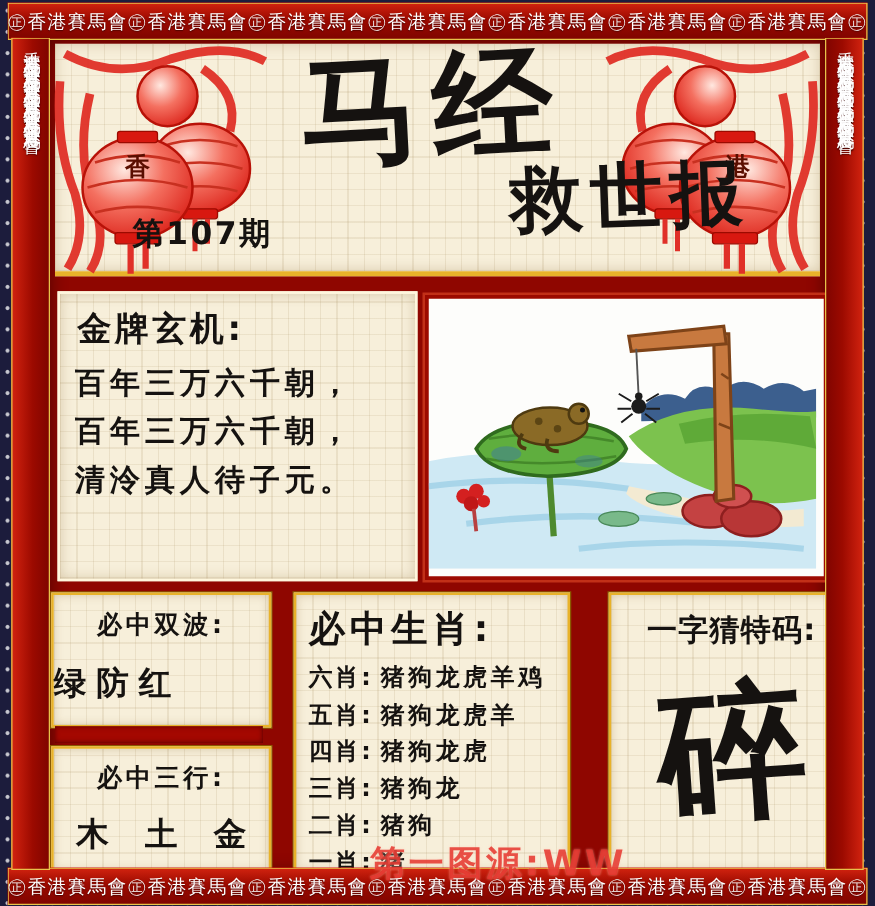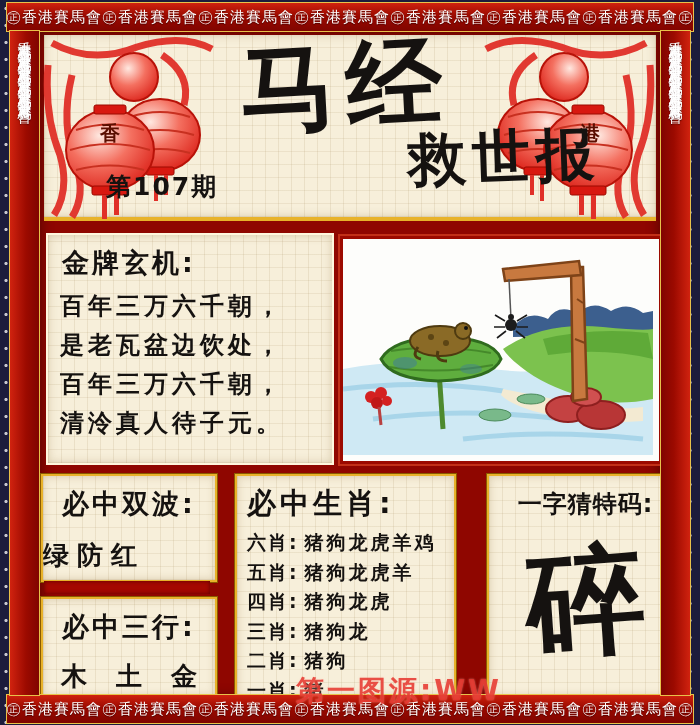--- a/index.html
+++ b/index.html
@@ -74,21 +74,21 @@
   .lantern-char{position:absolute;font-size:20px;font-weight:bold;color:#5a0e00;z-index:4;}
   .lantern-char-left{left:100px;top:120px;}
   .lantern-char-right{right:100px;top:120px;}
 
   
   .poem-heading{font-size:27px;font-weight:900;margin:10px 0 2px 14px;letter-spacing:3px;}
   .poem-lines{margin:6px 0 0 12px;font-size:24px;font-weight:900;line-height:39px;
     letter-spacing:4px;white-space:nowrap;}
 
   
-  .sec-heading{font-size:27px;font-weight:900;letter-spacing:3px;text-align:center;margin-top:10px;}
+  .sec-heading{font-size:20px;font-weight:900;letter-spacing:3px;text-align:center;margin-top:10px;}
   .wave-value{font-size:26px;font-weight:900;letter-spacing:8px;text-align:left;margin-top:16px;}
   .elements-row{display:flex;justify-content:space-between;padding:14px 18px 0 18px;
     font-size:26px;font-weight:900;}
 
   .zodiac-heading{font-size:29px;font-weight:900;letter-spacing:4px;margin:8px 0 4px 10px;}
   .zodiac-rows{margin-left:10px;}
   .zodiac-row{font-size:19px;font-weight:900;line-height:29.5px;white-space:nowrap;}
   .zodiac-row .zlabel{letter-spacing:2px;margin-right:6px;}
   .zodiac-row .zvalue{letter-spacing:3px;}
 
@@ -184,21 +184,20 @@
 <span class="abs lantern-char lantern-char-right">港</span>
 
 <div class="abs title-main">马经</div>
 <div class="abs title-sub">救世报</div>
 <div class="abs issue">第107期</div>
 
 <div class="abs paper panel-poem">
   <div class="poem-heading">金牌玄机:</div>
   <div class="poem-lines">
     <div>百年三万六千朝，</div>
-    <div>是老瓦盆边饮处，</div>
     <div>百年三万六千朝，</div>
     <div>清泠真人待子元。</div>
   </div>
 </div>
 
 <div class="abs panel-picture">
   <svg width="310" height="216" viewBox="0 0 310 216">
 
     <path d="M0,130 Q60,118 130,128 Q200,138 250,126 L310,132 L310,216 L0,216 Z" fill="#cfe9f4"></path>
     <path d="M0,150 Q80,140 160,152 M30,180 Q120,168 220,180 M120,200 Q200,190 300,200" stroke="#9ecfe6" stroke-width="5" fill="none" opacity=".8"></path>

